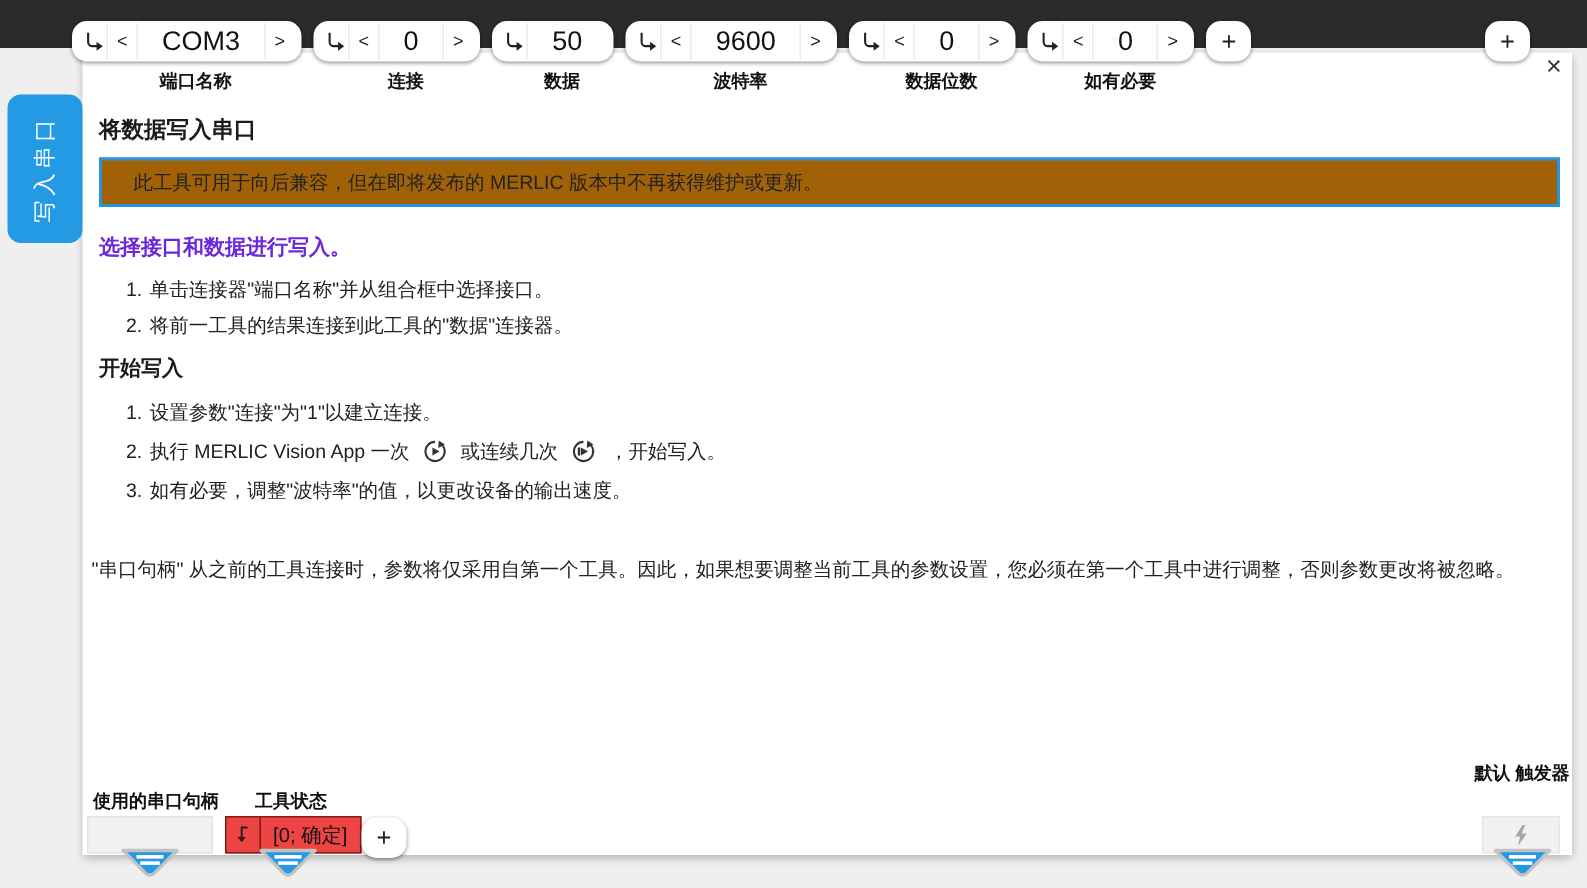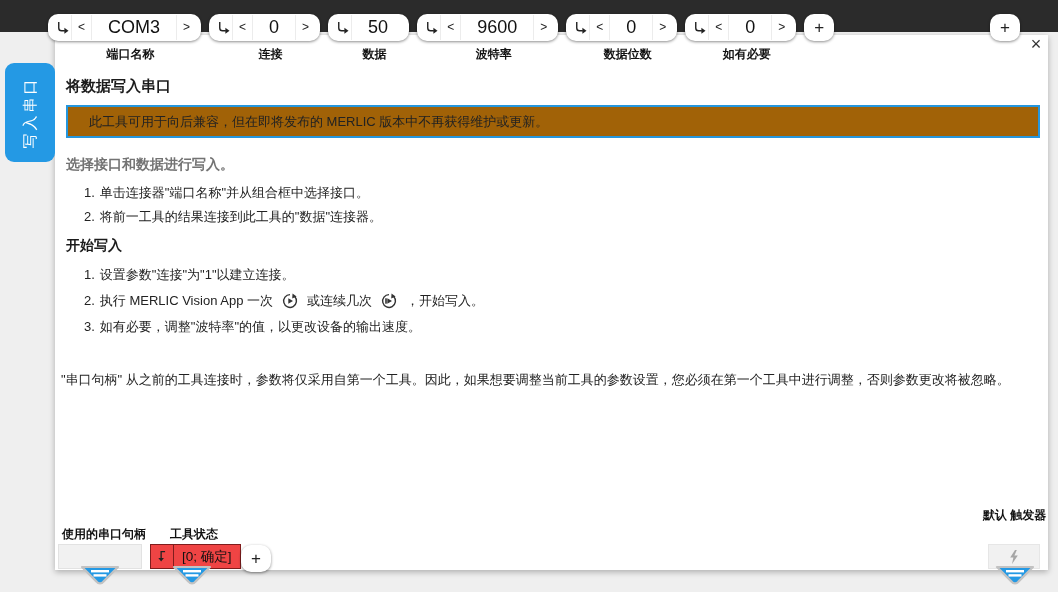--- a/index.html
+++ b/index.html
@@ -25,21 +25,21 @@
   .conn-label { margin-top:5px; font-size:12px; font-weight:700; color:#111; white-space:nowrap;padding-left:12px; }
   .addpill { width:30px; height:27px; background:#fff; border-radius:10px; box-shadow:0 1px 3px rgba(0,0,0,.45);
              display:flex; align-items:center; justify-content:center; font-size:17px; color:#222; cursor:pointer; }
   .addpill.topright { position:absolute; left:990px; top:14px; z-index:5; }
   .close-btn { position:absolute; left:1026px; top:34px; font-size:18px; color:#333; cursor:pointer; z-index:6;
                width:20px; height:20px; text-align:center; line-height:20px; }
   
   .title { position:absolute; left:66px; top:77px; font-size:15px; font-weight:700; color:#1b1b1b; }
   .infobox { position:absolute; left:66px; top:105px; width:974px; height:33px; border:2px solid #2596dd;
              background:#a16207; display:flex; align-items:center; padding-left:21px; font-size:13px; color:#222; }
-  .sec-h1 { position:absolute; left:66px; top:156px; font-size:14px; font-weight:700; color:#737373; }
+  .sec-h1 { position:absolute; left:66px; top:156px; font-size:14px; font-weight:700; color:#6d28d9; }
   .list1 { position:absolute; left:84px; top:185px; font-size:13px; color:#222; }
   .list1 .li { margin-bottom:8px; display:flex; gap:5px; line-height:16px; }
   .sec-h2 { position:absolute; left:66px; top:237px; font-size:14px; font-weight:700; color:#1b1b1b; }
   .list2 { position:absolute; left:84px; top:266px; font-size:13px; color:#222; }
   .list2 .li { margin-bottom:9px; display:flex; gap:5px; line-height:17px; align-items:center; flex-wrap:wrap; }
   .list2 .li svg { margin:0 4px; vertical-align:middle; }
   .sublines { padding-left:16px; margin:-2px 0 9px 0; }
   .sublines div { font-size:13px; color:#222; line-height:19px; }
   .note { position:absolute; left:61px; top:371px; width:980px; font-size:13px; color:#222; line-height:17px; }
   

